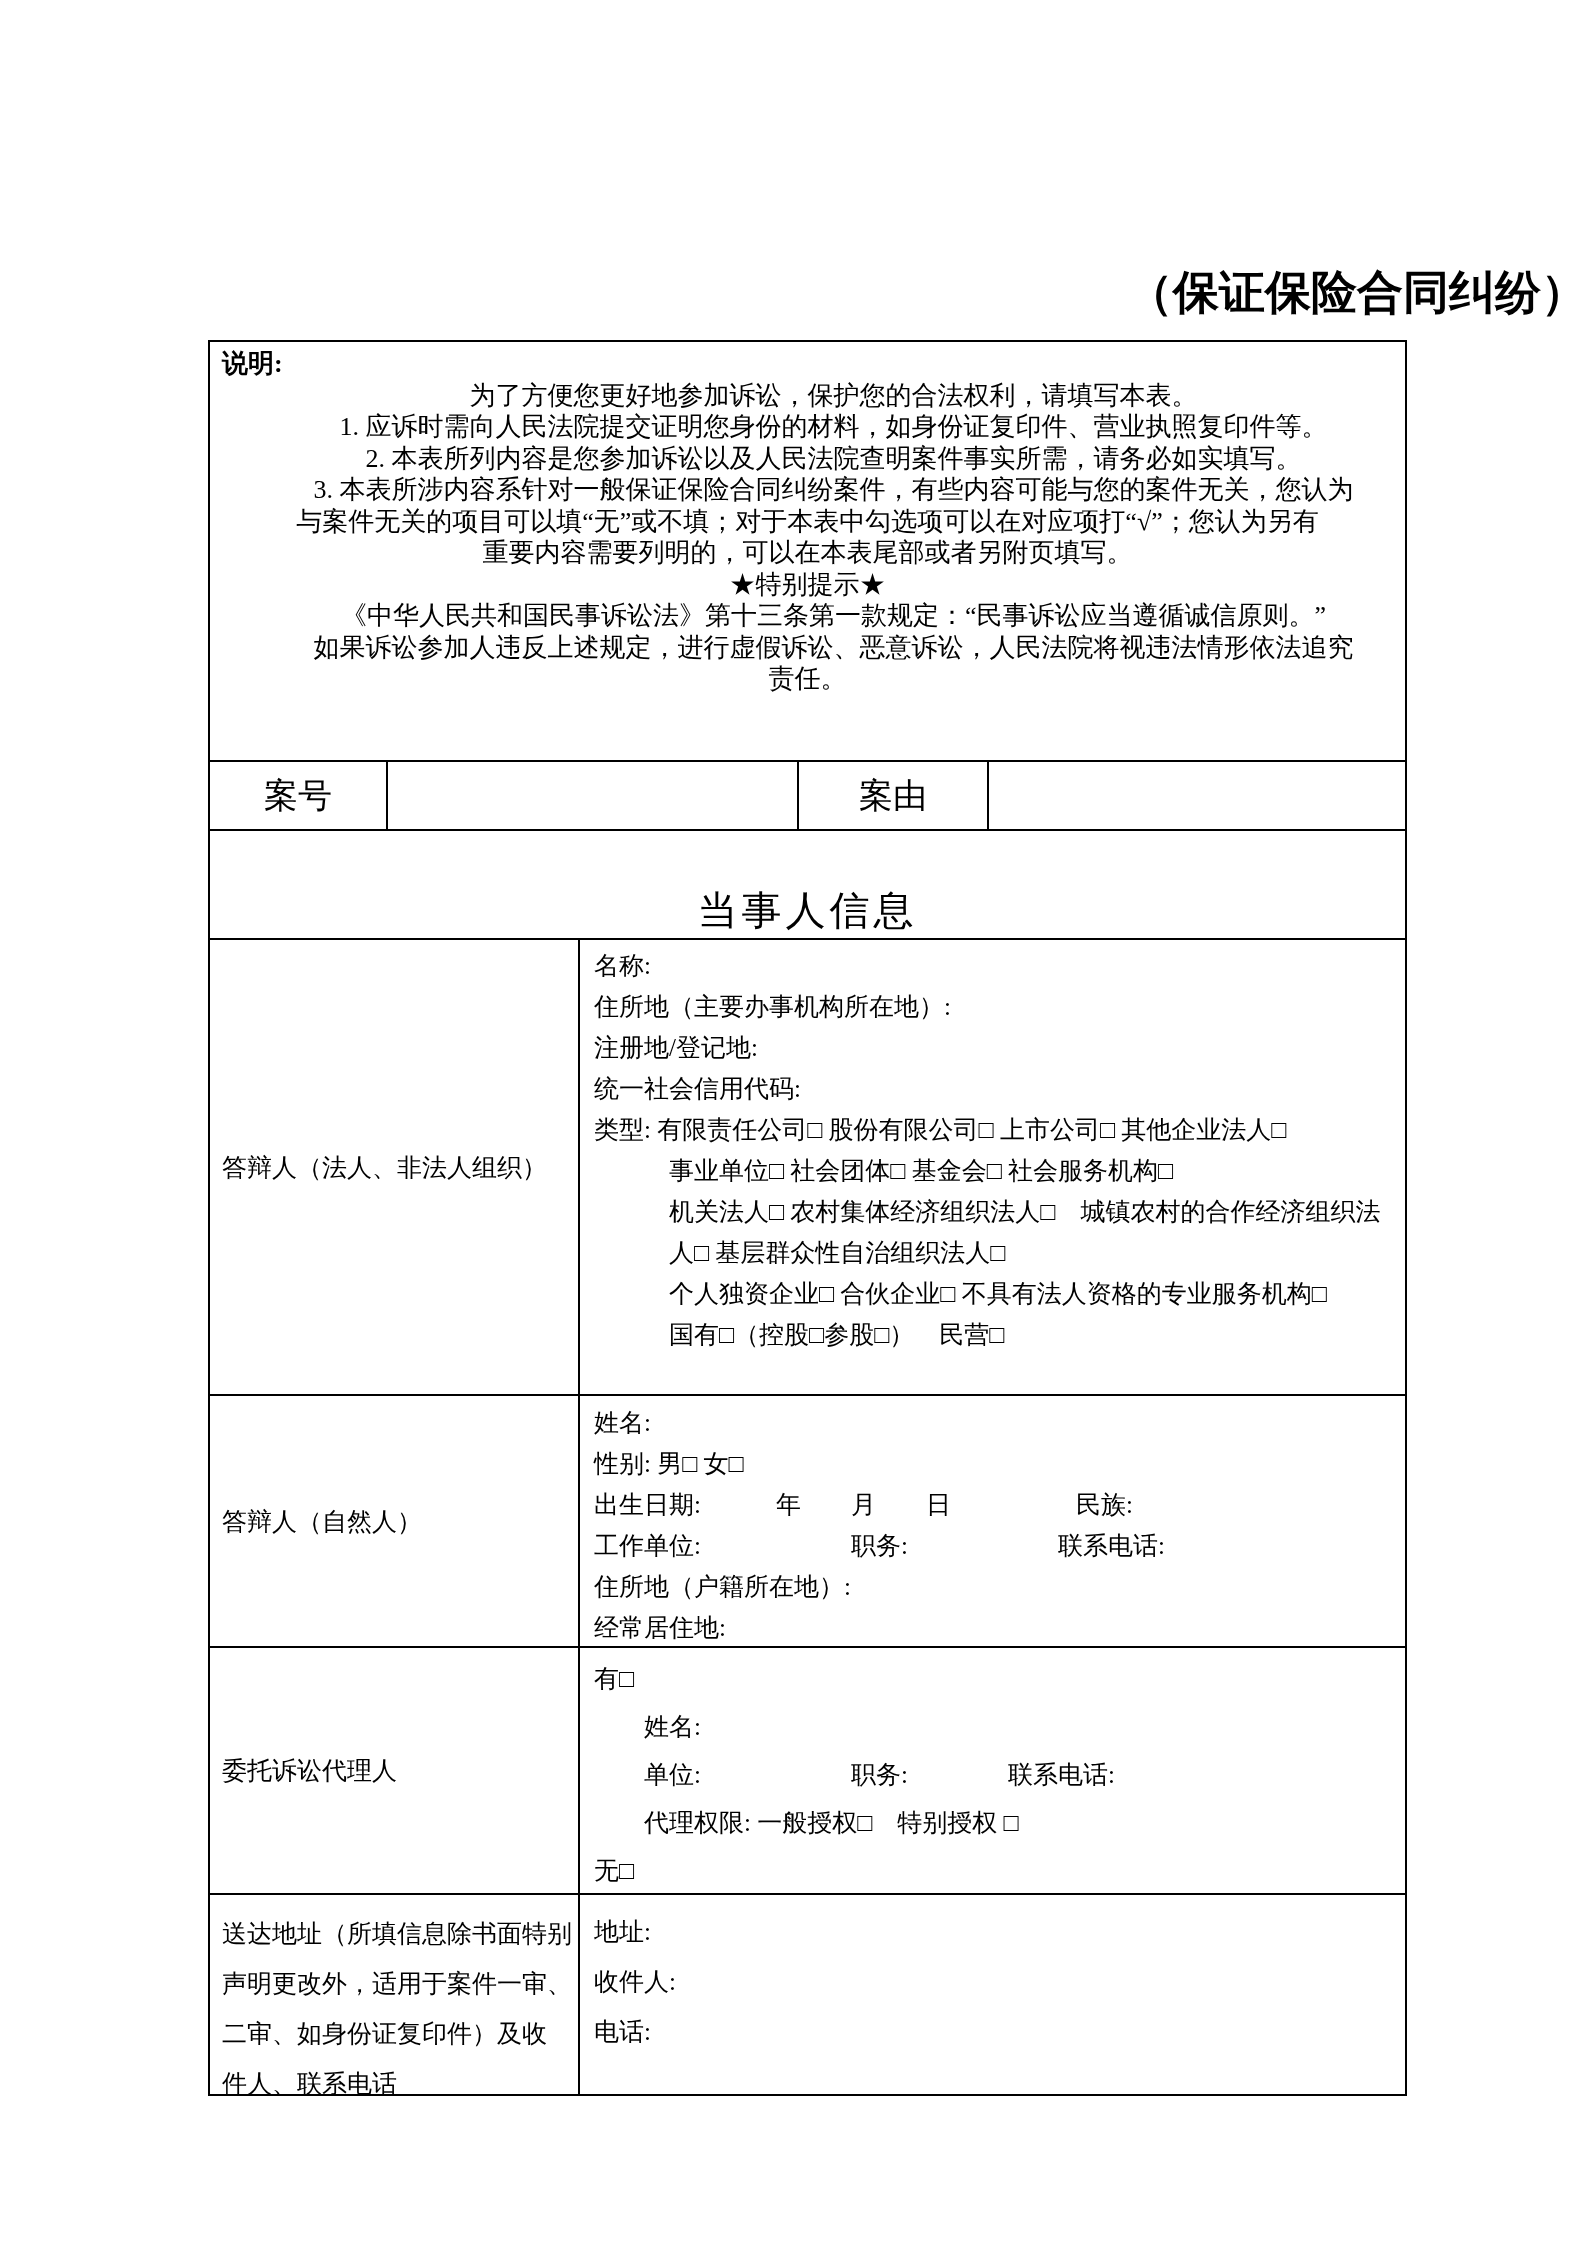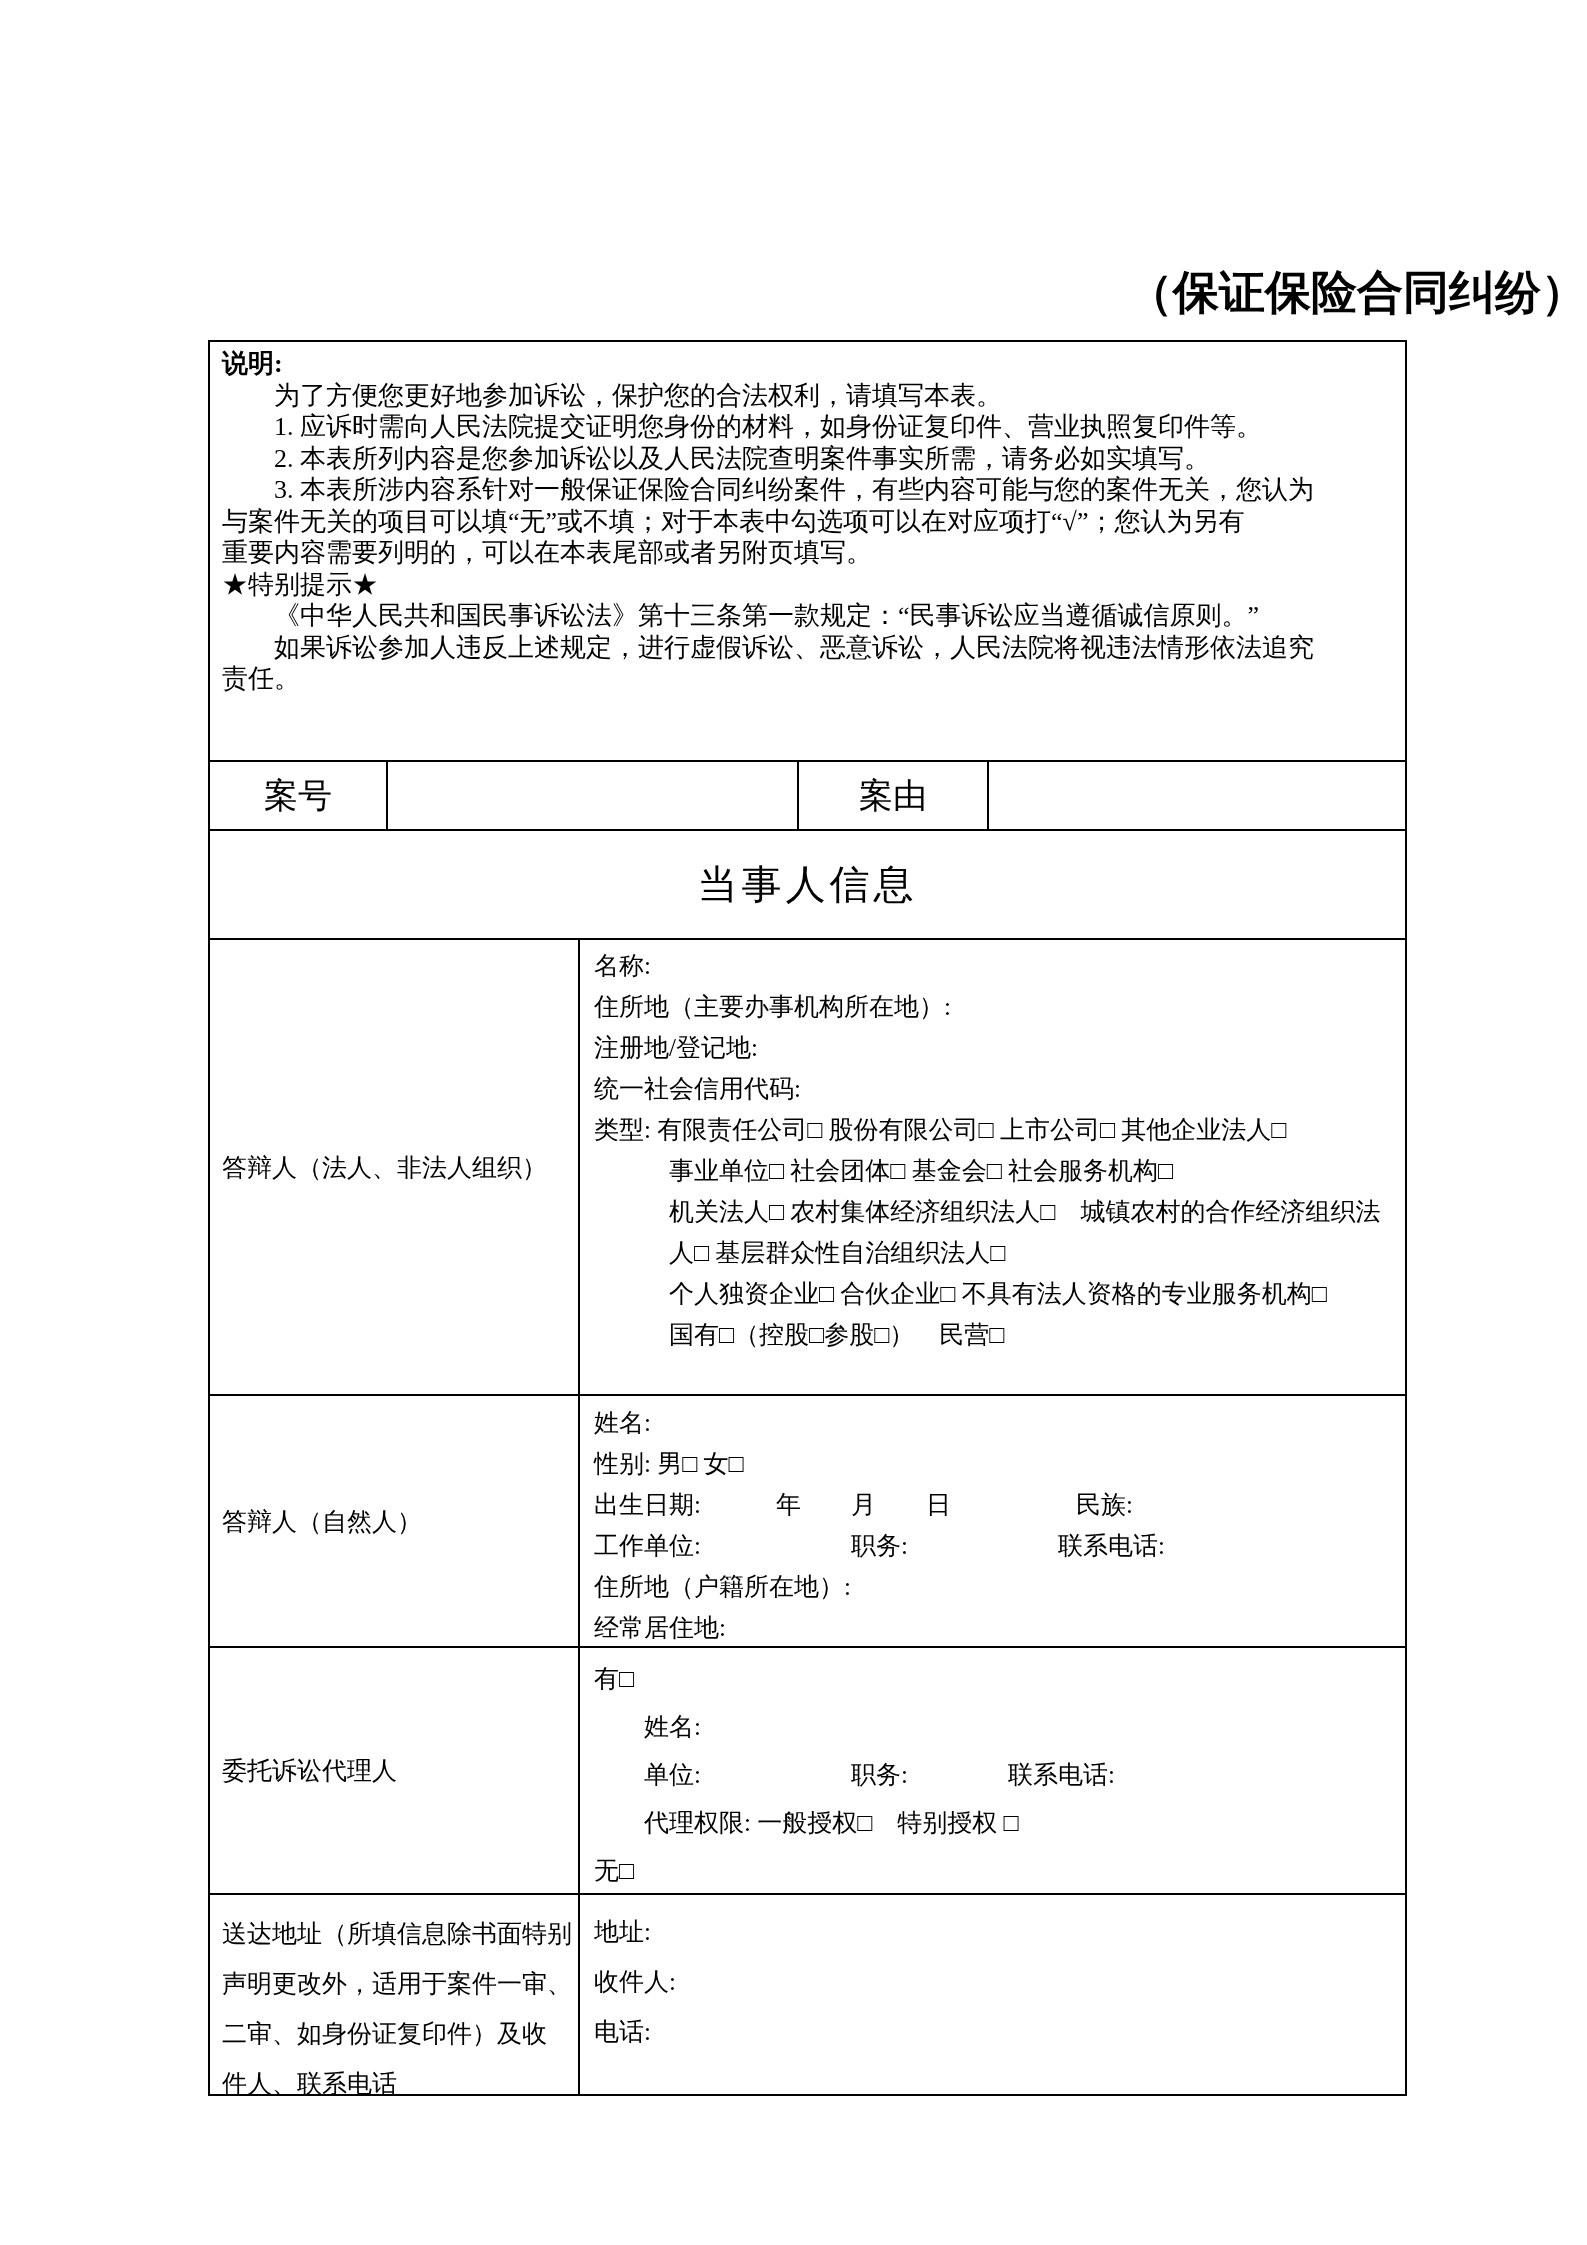--- a/index.html
+++ b/index.html
@@ -34,38 +34,38 @@
   .row:first-child { border-top:none; }
 
   
   .notice {
     height:418px;
     padding:6px 12px 0 12px;
     font-size:26px; line-height:31.5px;
     overflow:hidden;
   }
   .notice-heading { font-weight:bold; white-space:pre; }
-  .notice-line { white-space:pre; }
+  .notice-line { white-space:pre;text-align:center; }
 
   
   .case-row { height:69px; display:flex; }
   .case-row .cell { border-left:2px solid #000; height:100%; }
   .case-row .cell:first-child { border-left:none; }
   .case-label-cell {
     width:176px; display:flex; align-items:center; justify-content:center;
     font-size:34px;
   }
   .case-label-cell.cause { width:190px; }
   .case-value-cell { width:411px; }
   .case-value-cell.last { flex:1; }
 
   
   .header-row {
     height:109px;
-    display:flex; align-items:center; justify-content:center;
+    display:flex; align-items:flex-end; justify-content:center;
     font-size:40px; letter-spacing:4px;
   }
 
   
   .party-row { display:flex; }
   .label-cell {
     width:368px;
     display:flex; align-items:center;
     padding-left:12px; padding-right:4px;
     font-size:25px;

